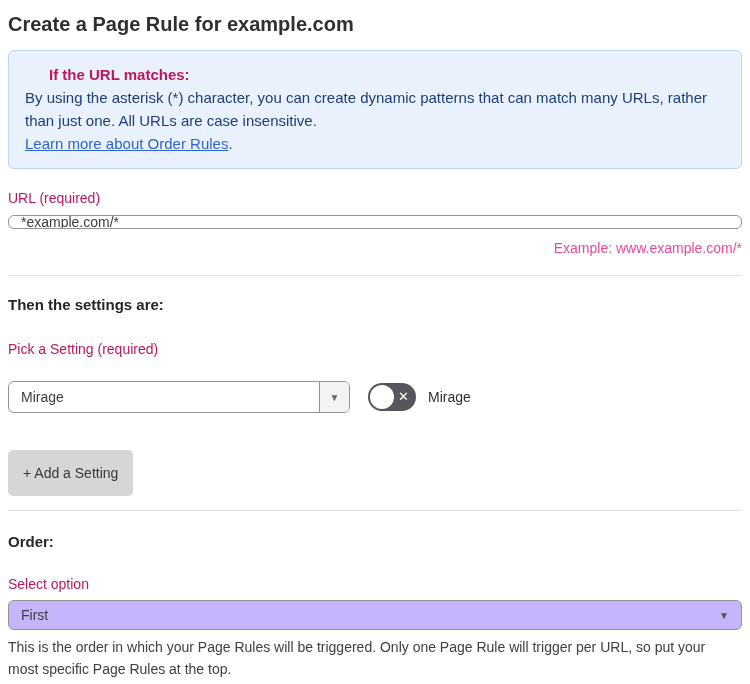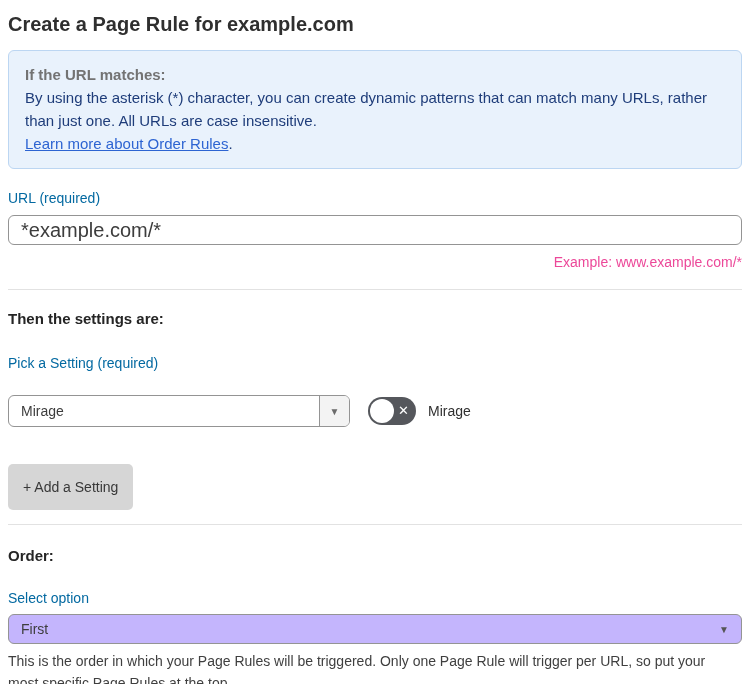--- a/index.html
+++ b/index.html
@@ -24,44 +24,45 @@
     background: #e9f2fc;
     border: 1px solid #bcd6f2;
     border-radius: 6px;
     padding: 12px 16px 13px 16px;
     color: #1f3d7a;
     font-size: 15px;
     line-height: 23px;
   }
   .info-box .info-heading {
     font-weight: bold;
-    color: #737373;
+    color: #be185d;
+    margin-left: 24px;
   }
   .info-box a.info-link {
     color: #2d64d2;
     text-decoration: underline;
     cursor: pointer;
   }
 
   .field-label {
     font-size: 14px;
-    color: #0369a1;
+    color: #be185d;
     line-height: 18px;
   }
   .url-label { margin-top: 20px; }
 
   .text-input {
     margin-top: 8px;
     width: 734px;
-    height: 30px;
+    height: 14px;
     border: 1px solid #949494;
     border-radius: 6px;
     padding: 0 12px;
     font-family: "Liberation Sans", "DejaVu Sans", sans-serif;
-    font-size: 20px;
+    font-size: 14px;
     color: #3d3d3d;
     background: #ffffff;
     outline: none;
   }
   .helper-text {
     margin-top: 7px;
     font-size: 14px;
     color: #ec4899;
     line-height: 20px;
     text-align: right;

